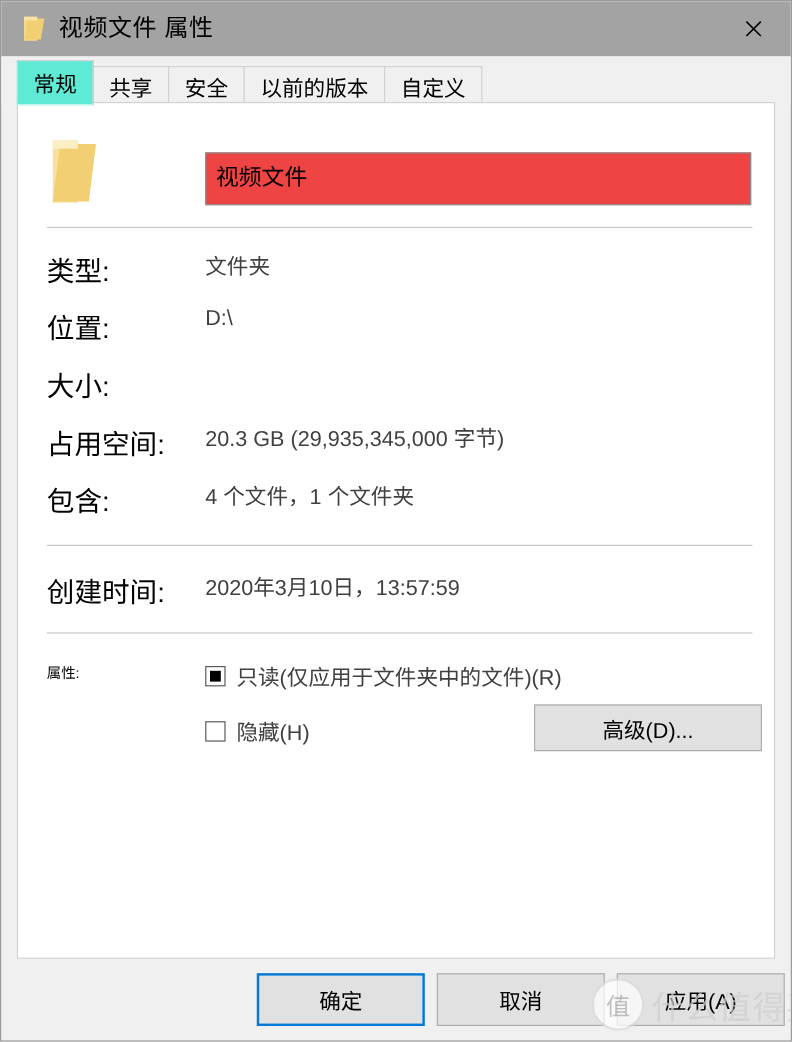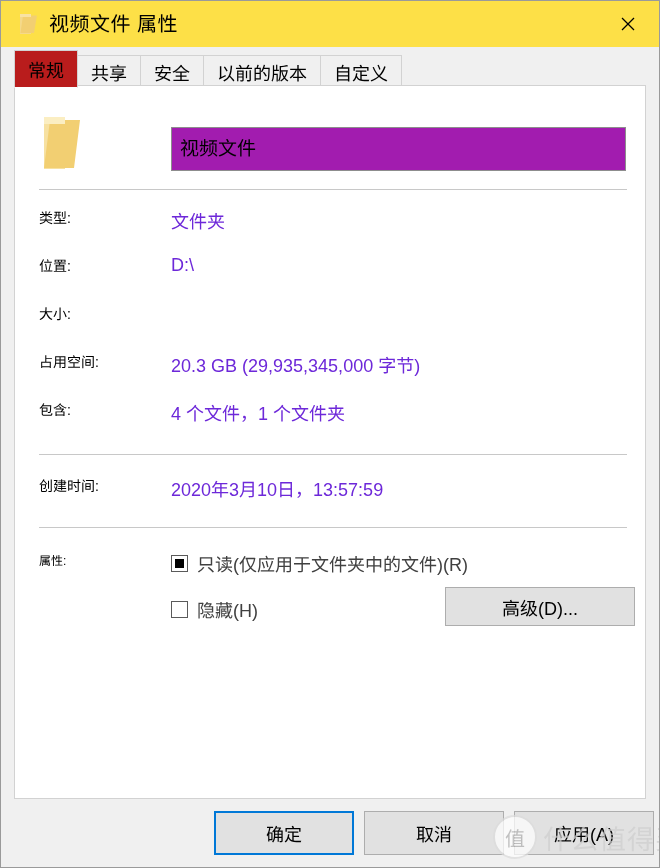--- a/index.html
+++ b/index.html
@@ -25,21 +25,21 @@
     border: 1px solid #9a9a9a;
     overflow: hidden;
   }
 
   
   .titlebar {
     position: absolute;
     left: 0; top: 0;
     width: 658px;
     height: 46px;
-    background: #fde047;
+    background: #a3a3a3;
     display: flex;
     align-items: center;
   }
   .title-icon {
     margin-left: 17px;
     width: 20px;
     height: 22px;
     position: relative;
     flex: none;
   }
@@ -89,21 +89,21 @@
     font-size: 18px;
     color: #000000;
     background: #f0f0f0;
     border: 1px solid #d2d2d2;
     border-bottom: none;
     margin-right: -1px;
     white-space: nowrap;
   }
   .tab.active {
     height: 38px;
-    background: #b91c1c;
+    background: #5eead4;
     border: 1px solid #d2d2d2;
     border-bottom: 1px solid #ffffff;
     position: relative;
     z-index: 3;
   }
 
   
   .panel {
     position: absolute;
     left: 13px;
@@ -129,21 +129,21 @@
     width: 45px;
     height: 56px;
   }
   .name-box {
     position: absolute;
     left: 156px;
     top: 41px;
     width: 455px;
     height: 44px;
     box-sizing: border-box;
-    background: #a21caf;
+    background: #ef4444;
     border: 1px solid #8d8d8d;
     font-family: "Liberation Sans", "DejaVu Sans", sans-serif;
     font-size: 19px;
     color: #000000;
     padding: 0 8px;
     line-height: 42px;
     white-space: nowrap;
     overflow: hidden;
   }
 
@@ -166,30 +166,30 @@
     width: 100%;
   }
   .prop-row {
     position: relative;
     height: 48px;
   }
   .prop-label {
     position: absolute;
     left: 24px;
     top: 9px;
-    font-size: 14px;
+    font-size: 23px;
     color: #000000;
     white-space: nowrap;
   }
   .prop-value {
     position: absolute;
     left: 156px;
     top: 9px;
     font-size: 18px;
-    color: #6d28d9;
+    color: #404040;
     white-space: nowrap;
   }
 
   
   .time-block {
     position: absolute;
     left: 0;
     top: 380px;
     width: 100%;
     height: 48px;

